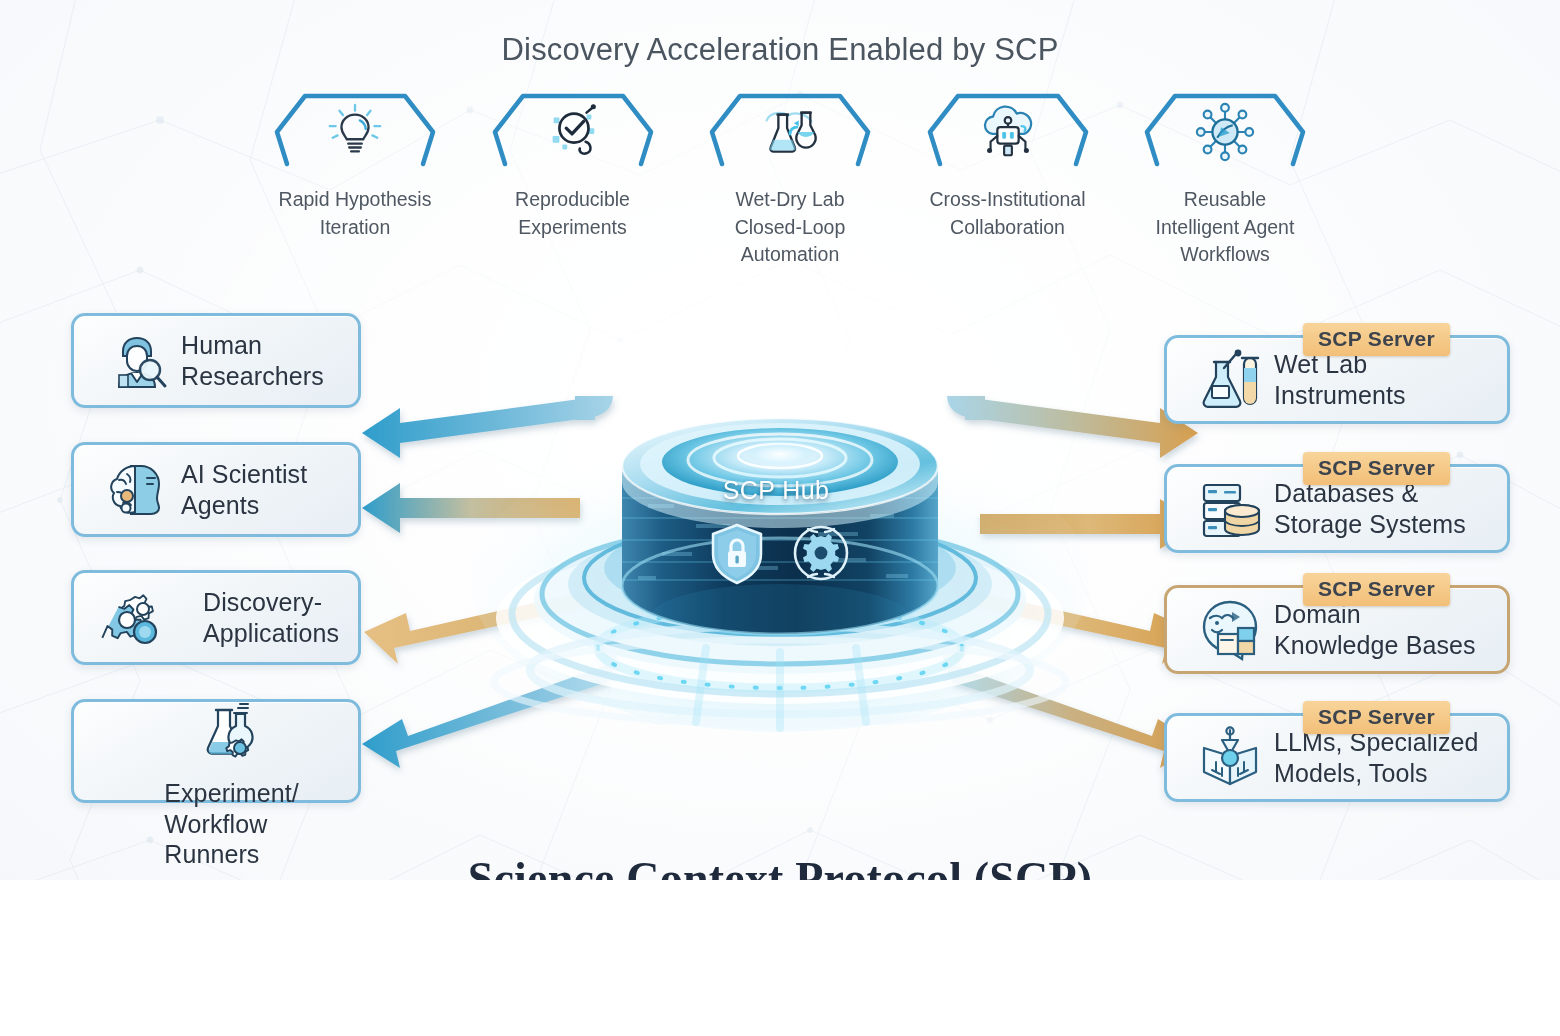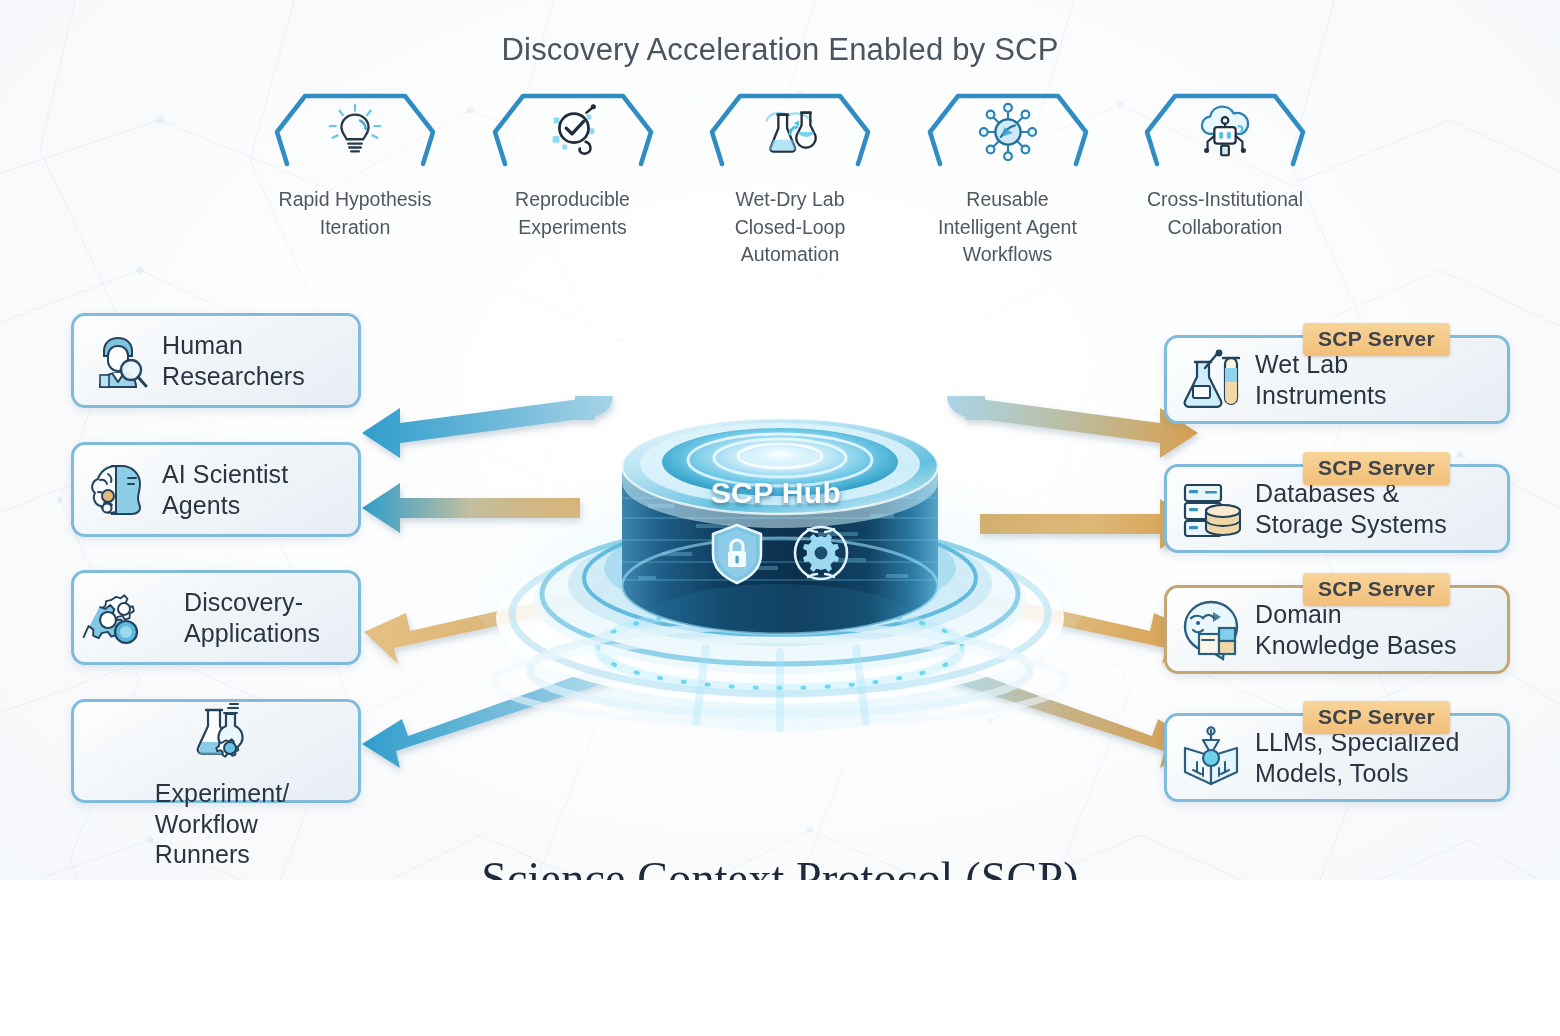--- a/index.html
+++ b/index.html
@@ -74,21 +74,21 @@
   
   .card {
     position: absolute;
     box-sizing: border-box;
     border-radius: 14px;
     border: 3px solid #7fbbdc;
     background: linear-gradient(150deg, #fdfefe 0%, #f2f6f9 42%, #e7eef4 100%);
     box-shadow: 0 3px 9px rgba(60,90,120,.13), inset 0 1px 0 rgba(255,255,255,.9);
     display: flex;
     align-items: center;
-    padding-left: 12px;
+    padding-left: 31px;
     gap: 12px;
   }
   .card.tan { border-color: #c6a573; }
   .card-icon { width: 64px; height: 64px; flex: 0 0 64px; }
   .card-label {
     font-size: 25px;
     line-height: 1.22;
     color: #2b3441;
     white-space: pre-line;
     letter-spacing: .1px;
@@ -113,41 +113,41 @@
     position: absolute;
     left: 466px; top: 318px;
     width: 628px; height: 420px;
   }
   #hub-label {
     position: absolute;
     left: 0; right: 8px;
     top: 158px;
     text-align: center;
     color: #ffffff;
-    font-size: 30px;
-    font-weight: bold;
+    font-size: 25px;
+    font-weight: normal;
     letter-spacing: .4px;
     text-shadow: 0 0 14px rgba(120,220,255,.85), 0 2px 4px rgba(0,25,50,.6);
     pointer-events: none;
   }
   #hub-icons {
     position: absolute;
     left: 0; right: 0;
     top: 205px;
     display: flex; justify-content: center; gap: 26px;
     pointer-events: none;
   }
 
   
   #footer-title {
     position: absolute;
     left: 0; right: 0; top: 852px;
     text-align: center;
     font-family: "Liberation Serif", serif;
-    font-weight: normal;
+    font-weight: bold;
     font-size: 46px;
     color: #1f2b3d;
     letter-spacing: .2px;
   }
   #footer-sub {
     position: absolute;
     left: 0; right: 0; top: 932px;
     text-align: center;
     font-size: 22px;
     color: #565f6a;
@@ -267,68 +267,68 @@
 Closed-Loop
 Automation</div>
     </div>
 
     <div class="feature">
       <div class="feature-hex">
         <svg class="hexframe" viewBox="0 0 160 88">
           <path d="M12 76 L2 44 L30 8 L130 8 L158 44 L148 76" fill="none" stroke="#2f8dc4" stroke-width="4.5" stroke-linecap="round" stroke-linejoin="round"></path>
         </svg>
         <svg class="feature-icon" viewBox="0 0 64 64">
-          <g stroke="#2b83b3" stroke-width="2.2" fill="none">
-            <path d="M32 32V8M32 32v24M32 32H10M32 32h22M32 32L15 15M32 32l17-17M32 32L15 49M32 32l17 17"></path>
-          </g>
-          <g fill="#eaf7fc" stroke="#2b83b3" stroke-width="2.2">
-            <circle cx="32" cy="7" r="4"></circle>
-              <circle cx="32" cy="57" r="4"></circle>
-            <circle cx="7" cy="32" r="4"></circle>
-              <circle cx="57" cy="32" r="4"></circle>
-            <circle cx="14" cy="14" r="4"></circle>
-              <circle cx="50" cy="14" r="4"></circle>
-            <circle cx="14" cy="50" r="4"></circle>
-              <circle cx="50" cy="50" r="4"></circle>
-          </g>
-          <circle cx="32" cy="32" r="13" fill="#cfeaf6" stroke="#1d6e99" stroke-width="2.4"></circle>
-          <path d="M24 38c5-9 11-12 16-13" fill="none" stroke="#1d6e99" stroke-width="2.2"></path>
-          <path d="M26 37l2-10 9 6z" fill="#2b9ed0" opacity=".8"></path>
-        </svg>
-      </div>
-      <div class="feature-label">Reusable
-Intelligent Agent
-Workflows</div>
-    </div>
-
-    <div class="feature">
-      <div class="feature-hex">
-        <svg class="hexframe" viewBox="0 0 160 88">
-          <path d="M12 76 L2 44 L30 8 L130 8 L158 44 L148 76" fill="none" stroke="#2f8dc4" stroke-width="4.5" stroke-linecap="round" stroke-linejoin="round"></path>
-        </svg>
-        <svg class="feature-icon" viewBox="0 0 64 64">
           <path d="M16 34a9 9 0 01.6-17.9A13 13 0 0141 13a9.5 9.5 0 017.4 21z" fill="#eaf7fc" stroke="#2b83b3" stroke-width="2.3" stroke-linejoin="round"></path>
           <circle cx="32" cy="20" r="3.4" fill="none" stroke="#22303f" stroke-width="2.2"></circle>
           <path d="M32 23.5v4" stroke="#22303f" stroke-width="2.2"></path>
           <rect x="21" y="27" width="22" height="17" rx="3" fill="#fff" stroke="#22303f" stroke-width="2.3"></rect>
           <g fill="#4ec5e8">
               <rect x="26" y="32" width="4" height="7" rx="1.2"></rect>
               <rect x="34" y="32" width="4" height="7" rx="1.2"></rect>
             </g>
           <rect x="28" y="46" width="8" height="10" rx="1.6" fill="#cfeaf6" stroke="#22303f" stroke-width="2.2"></rect>
           <g fill="none" stroke="#22303f" stroke-width="2.2" stroke-linecap="round">
             <path d="M21 36l-7 6v7M43 36l7 6v7"></path>
           </g>
           <circle cx="13" cy="51" r="2.6" fill="#22303f"></circle>
             <circle cx="51" cy="51" r="2.6" fill="#22303f"></circle>
           <path d="M46 26c4 0 5 3 3 5" fill="none" stroke="#4ec5e8" stroke-width="2.4" stroke-linecap="round"></path>
         </svg>
       </div>
       <div class="feature-label">Cross-Institutional
 Collaboration</div>
+    </div>
+
+    <div class="feature">
+      <div class="feature-hex">
+        <svg class="hexframe" viewBox="0 0 160 88">
+          <path d="M12 76 L2 44 L30 8 L130 8 L158 44 L148 76" fill="none" stroke="#2f8dc4" stroke-width="4.5" stroke-linecap="round" stroke-linejoin="round"></path>
+        </svg>
+        <svg class="feature-icon" viewBox="0 0 64 64">
+          <g stroke="#2b83b3" stroke-width="2.2" fill="none">
+            <path d="M32 32V8M32 32v24M32 32H10M32 32h22M32 32L15 15M32 32l17-17M32 32L15 49M32 32l17 17"></path>
+          </g>
+          <g fill="#eaf7fc" stroke="#2b83b3" stroke-width="2.2">
+            <circle cx="32" cy="7" r="4"></circle>
+              <circle cx="32" cy="57" r="4"></circle>
+            <circle cx="7" cy="32" r="4"></circle>
+              <circle cx="57" cy="32" r="4"></circle>
+            <circle cx="14" cy="14" r="4"></circle>
+              <circle cx="50" cy="14" r="4"></circle>
+            <circle cx="14" cy="50" r="4"></circle>
+              <circle cx="50" cy="50" r="4"></circle>
+          </g>
+          <circle cx="32" cy="32" r="13" fill="#cfeaf6" stroke="#1d6e99" stroke-width="2.4"></circle>
+          <path d="M24 38c5-9 11-12 16-13" fill="none" stroke="#1d6e99" stroke-width="2.2"></path>
+          <path d="M26 37l2-10 9 6z" fill="#2b9ed0" opacity=".8"></path>
+        </svg>
+      </div>
+      <div class="feature-label">Reusable
+Intelligent Agent
+Workflows</div>
     </div>
   </div>
 
   <svg style="position:absolute;left:0;top:0;width:1560px;height:1036px;pointer-events:none" viewBox="0 0 1560 1036">
     <defs>
       <linearGradient id="gL1" x1="1" y1="0" x2="0" y2="0">
         <stop offset="0" stop-color="#a8d4e8"></stop>
           <stop offset=".45" stop-color="#6fb9d9"></stop>
           <stop offset="1" stop-color="#2f9dcb"></stop>
       </linearGradient>

